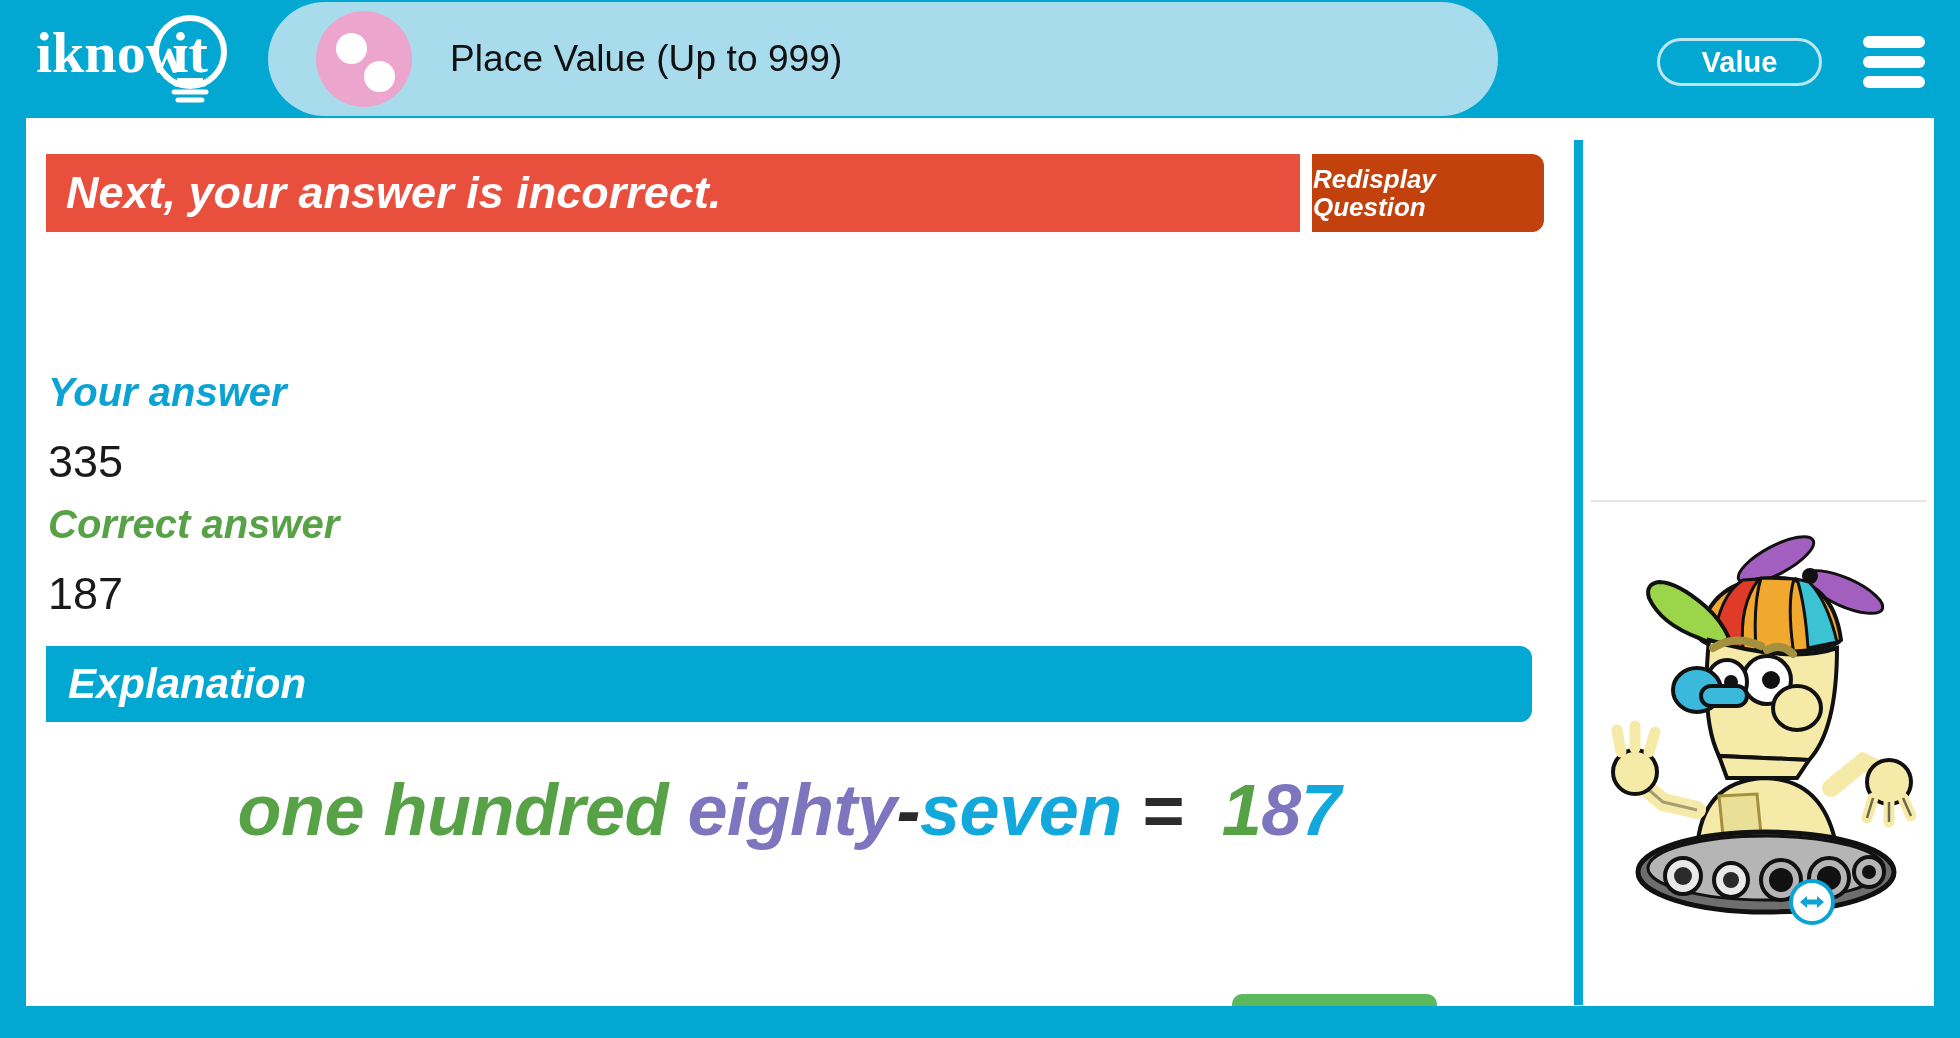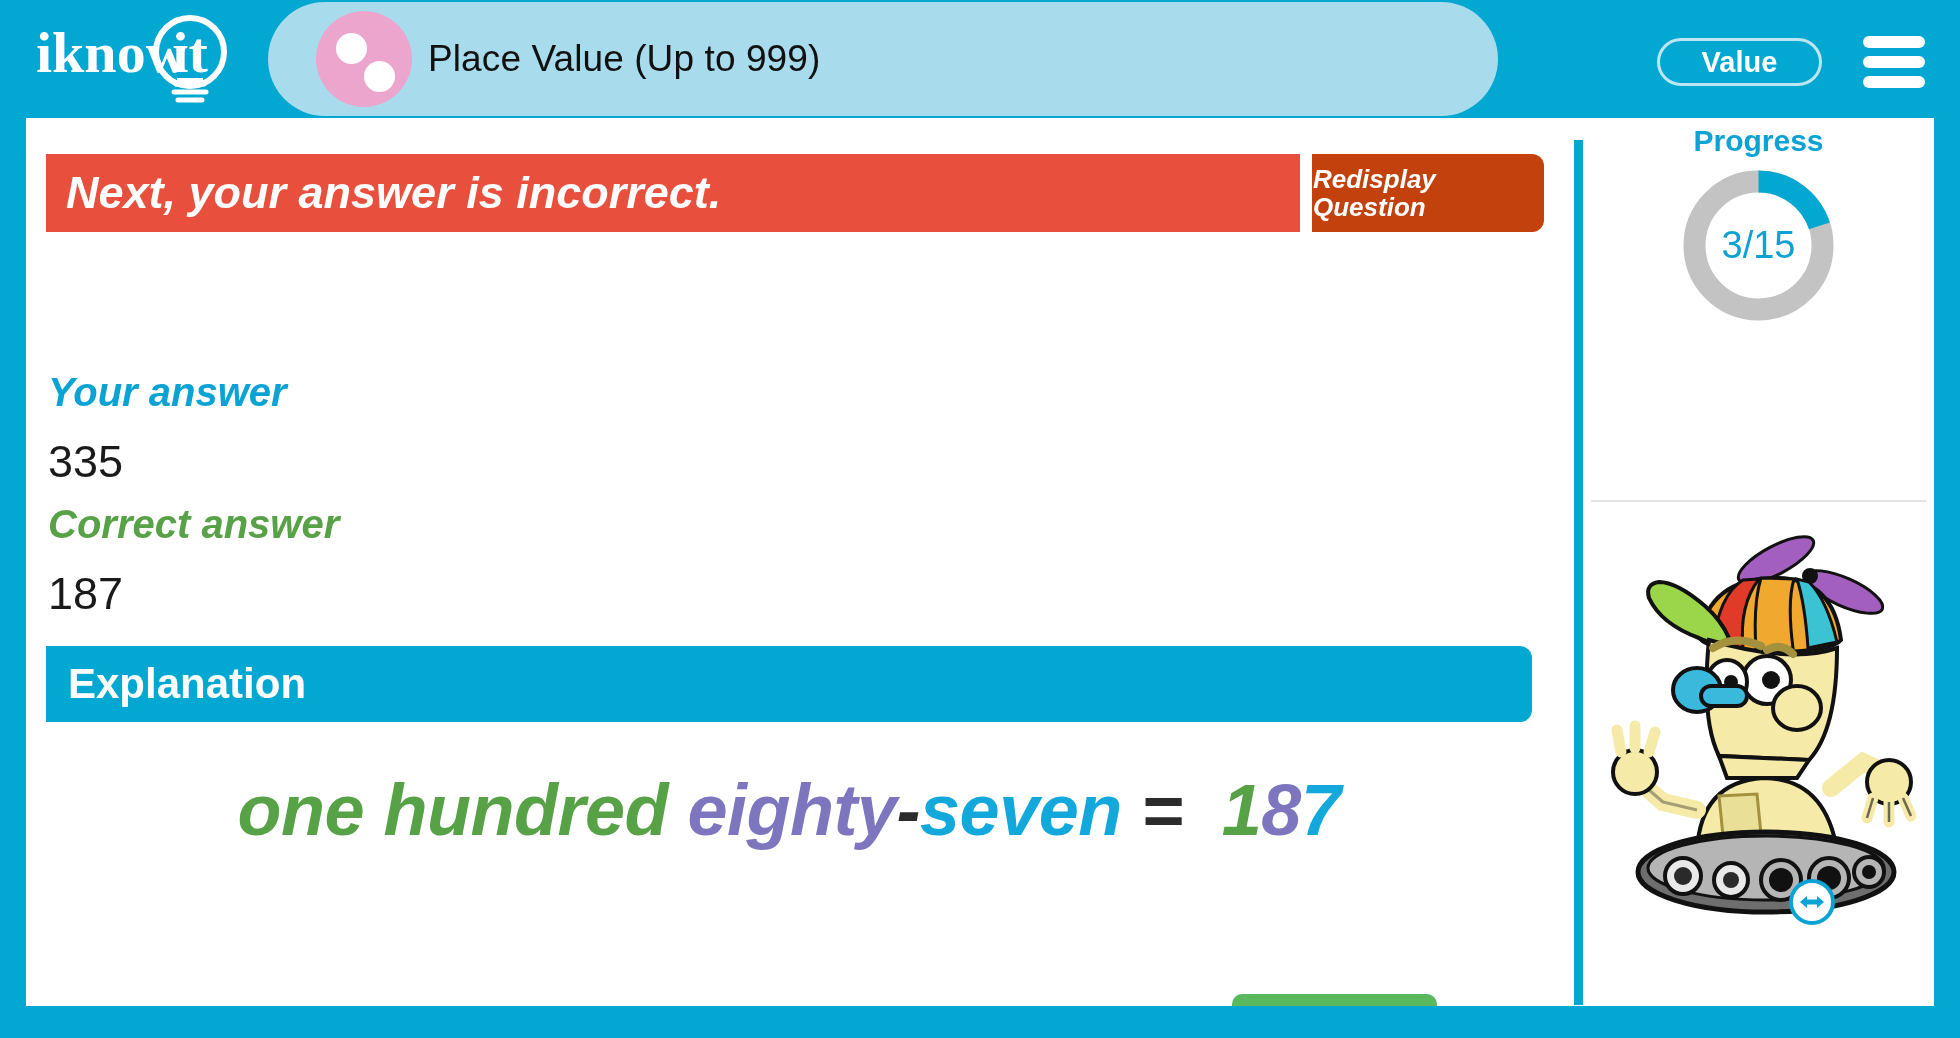--- a/index.html
+++ b/index.html
@@ -30,21 +30,21 @@
   }
   #title-dot-icon .d1 {
     position: absolute; width: 31px; height: 31px; border-radius: 50%;
     background: #fff; left: 20px; top: 22px;
   }
   #title-dot-icon .d2 {
     position: absolute; width: 31px; height: 31px; border-radius: 50%;
     background: #fff; left: 48px; top: 50px;
   }
   #title-text {
-    margin-left: 16px; font-size: 37px; color: #111; letter-spacing: .1px;
+    margin-left: 38px; font-size: 37px; color: #111; letter-spacing: .1px;
     font-family: "Liberation Sans", sans-serif;
   }
   #assign-button {
     position: absolute; right: 138px; top: 38px;
     width: 165px; height: 48px; border-radius: 24px;
     border: 3px solid #BDE6F2; background: transparent;
     color: #fff; font-size: 29px; font-weight: bold;
     display: flex; align-items: center; justify-content: center;
     cursor: pointer; font-family: "Liberation Sans", sans-serif;
   }
@@ -102,21 +102,21 @@
   #your-answer-value { top: 318px; }
   #correct-answer-label { top: 384px; color: #57A147; text-align: center; }
   #correct-answer-value { top: 450px; }
 
   #explanation-bar {
     position: absolute; left: 20px; top: 528px; width: 1486px; height: 76px;
     background: #02A8D1; border-radius: 0 12px 12px 0;
     display: flex; align-items: center;
   }
   #explanation-bar-text {
-    color: #fff; font-size: 42px; font-weight: bold; 
+    color: #fff; font-size: 42px; font-weight: bold; font-style: italic;
     margin-left: 22px; font-family: "Liberation Sans", sans-serif;
   }
 
   #explanation-body {
     position: absolute; left: 20px; top: 632px; width: 1486px; height: 120px;
     display: flex; align-items: center; justify-content: center;
   }
   #equation {
     font-size: 72px; font-weight: bold; letter-spacing: -0.5px;
     font-family: "Liberation Sans", sans-serif; white-space: nowrap; font-style: italic;
@@ -231,30 +231,20 @@
 
     <div id="next-button">
       <span>Next</span>
     </div>
   </div>
 
   <div id="vdivider"></div>
 
   <div id="sidebar">
 
-    <div id="progress-block" class="meter-block">
-      <div class="meter-title">Progress</div>
-      <div class="ring-wrap">
-        <svg width="163" height="163" viewBox="0 0 163 163">
-          <circle cx="81.5" cy="81.5" r="64" fill="none" stroke="#C3C3C3" stroke-width="22"></circle>
-          <circle id="progress-arc" cx="81.5" cy="81.5" r="64" fill="none" stroke="#02A8D1" stroke-width="22" transform="rotate(-90 81.5 81.5)" stroke-dasharray="80.4247719318987 321.6990877275948"></circle>
-        </svg>
-        <div class="ring-center">3/15</div>
-      </div>
-    </div>
 
 
     <div id="sidebar-divider"></div>
 
     <div id="mascot-area">
       <svg id="mascot-svg" width="315" height="400" viewBox="0 0 315 400">
 
         <g>
           <ellipse cx="175" cy="40" rx="42" ry="14" fill="#A35FC0" stroke="#111" stroke-width="3" transform="rotate(-28 175 40)"></ellipse>
           <ellipse cx="243" cy="72" rx="42" ry="14" fill="#A35FC0" stroke="#111" stroke-width="3" transform="rotate(24 243 72)"></ellipse>

